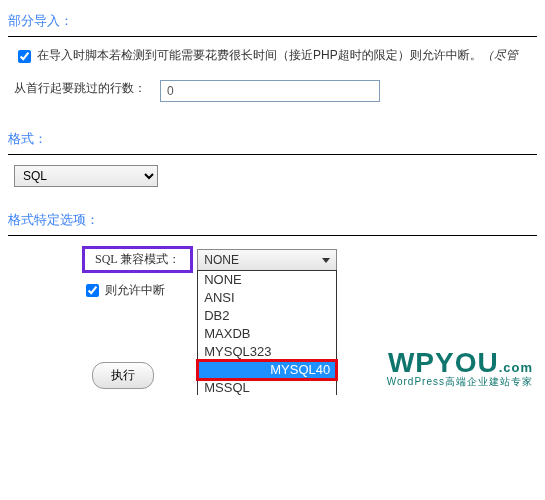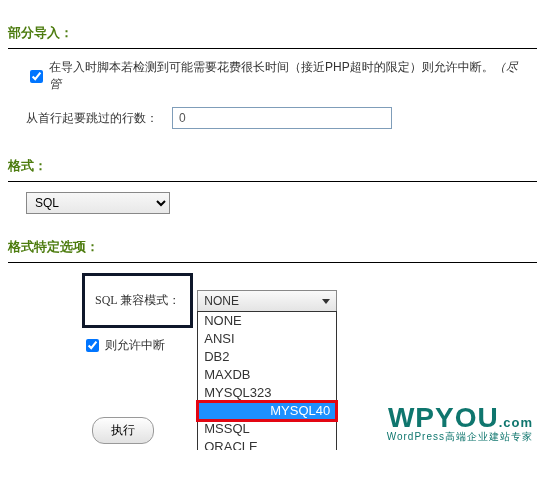--- a/index.html
+++ b/index.html
@@ -7,32 +7,32 @@
   margin: 0;
   padding: 6px 8px;
   font-family: "Microsoft YaHei", SimSun, sans-serif;
   font-size: 12px;
   color: #333;
   width: 545px;
   background: #fff;
   position: relative;
 }
 .section-header {
-  font-weight: bold;
-  color: #4d7c0f;
+  font-weight: normal;
+  color: #3b82f6;
   font-size: 13px;
-  margin: 18px 0 4px 0;
+  margin: 6px 0 4px 0;
   padding-bottom: 2px;
 }
 .rule {
   border: none;
   border-top: 1px solid #000;
   margin: 2px 0 10px 0;
 }
-.row { margin: 6px 12px; display: flex; align-items: center; }
+.row { margin: 6px 0; display: flex; align-items: flex-start; }
 .indent { padding-left: 6px; }
 input[type="checkbox"] { margin-right: 6px; vertical-align: middle; }
 .label-text { font-size: 12px; }
 .italic { font-style: italic; }
 input.text-input {
   border: 1px solid #7f9db9;
   height: 22px;
   padding: 2px 6px;
   font-size: 12px;
   color: #555;
@@ -42,22 +42,22 @@
   border: 1px solid #888;
   height: 22px;
   font-size: 12px;
   width: 144px;
   background: linear-gradient(#f7f7f7, #e8e8e8);
   padding: 1px 4px;
 }
 .compat-area { margin-top: 6px; padding-left: 74px; position: relative; }
 .compat-row { display: flex; align-items: center; gap: 4px; }
 .compat-label {
-  border: 3px solid #0f172a;
-  padding: 16px 10px;
+  border: 3px solid #6d28d9;
+  padding: 2px 10px;
   font-size: 12px;
   font-family: SimSun, serif;
 }
 .compat-select-wrap {
   position: relative;
   width: 140px;
 }
 .compat-select-display {
   border: 1px solid #888;
   height: 22px;

